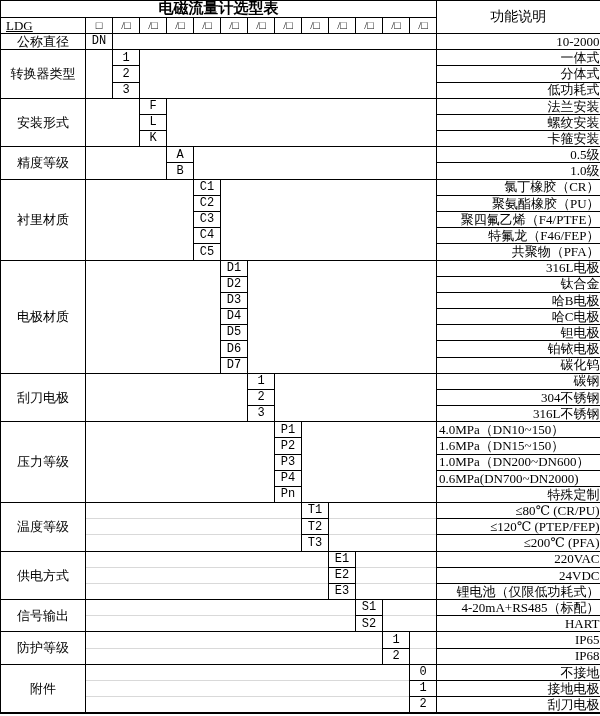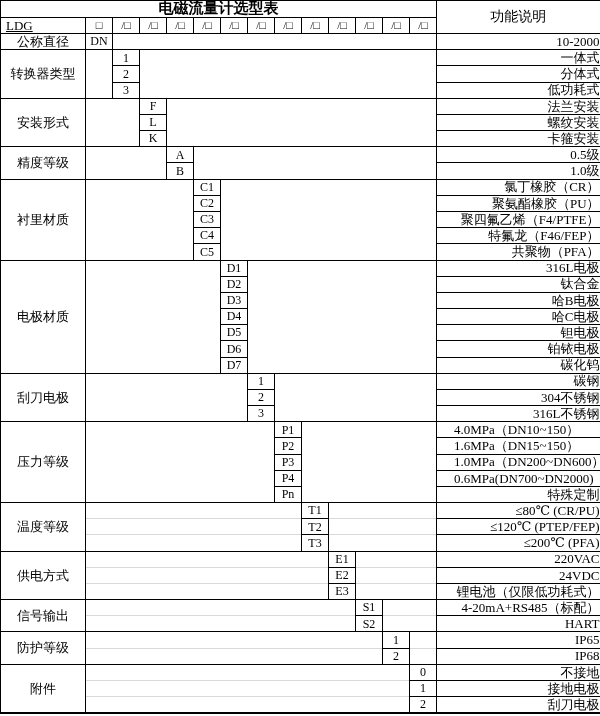--- a/index.html
+++ b/index.html
@@ -11,23 +11,23 @@
     border:1px solid #000; border-right:2px solid #000; border-bottom:2px solid #000;
     background:#fff;
   }
   tr { height:16px; }
   td { padding:0; font-size:13px; line-height:1.05; white-space:nowrap; overflow:hidden; vertical-align:middle; }
   td.title  { text-align:center; font-weight:bold; font-size:15px; }
   td.fnhdr  { border-left:1px solid #000; text-align:center; font-size:14px; }
   td.ldg    { padding-left:5px; font-size:13px;text-decoration:underline; }
   td.box    { border:1px solid #000; text-align:center; font-size:11px; }
   td.lbl    { border-right:1px solid #000; text-align:center; font-size:13px; }
-  td.code   { border:1px solid #000; text-align:center; font-size:12px; }
+  td.code   { border:1px solid #000; text-align:center; font-size:12px;font-family:Liberation Mono, monospace; }
   td.desc   { border-left:1px solid #000; border-top:1px solid #000; text-align:right; font-size:13px; }
-  td.desc.left { text-align:left; padding-left:17px; }
+  td.desc.left { text-align:left; padding-left:2px; }
   tr.sec > td { border-top:1px solid #000; }
   td.fill.g { border-top:1px solid #d9d9d9; }
 </style>
 </head>
 <body>
 
 <table id="sel">
   <colgroup>
     <col style="width:85px">
     <col style="width:27px">

